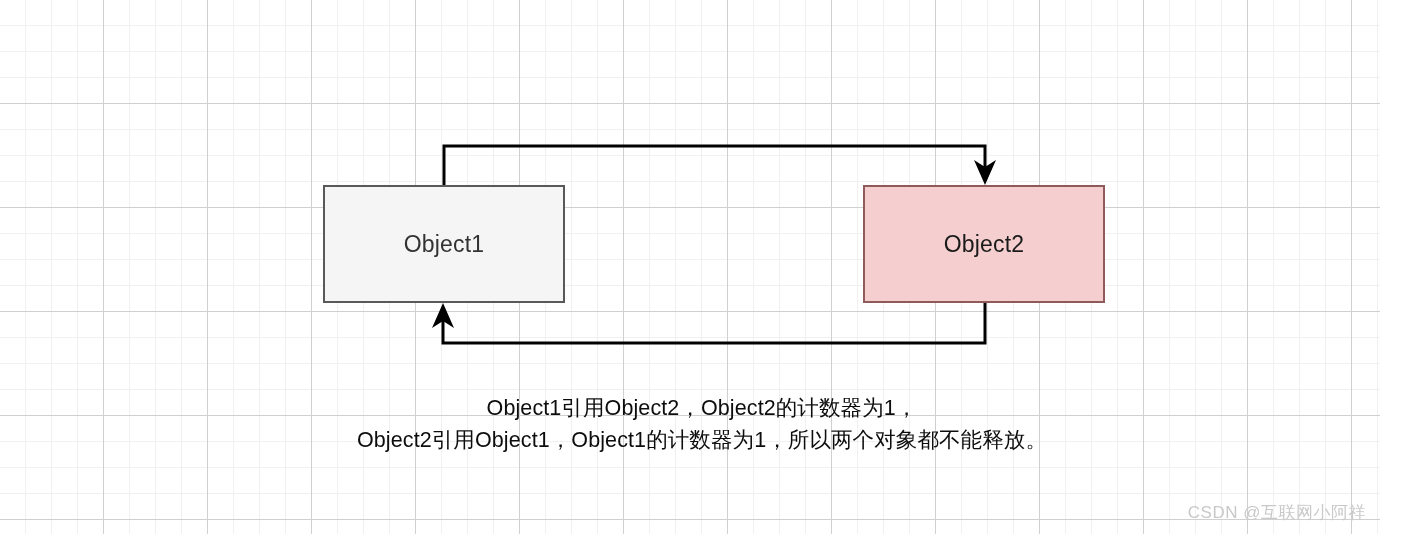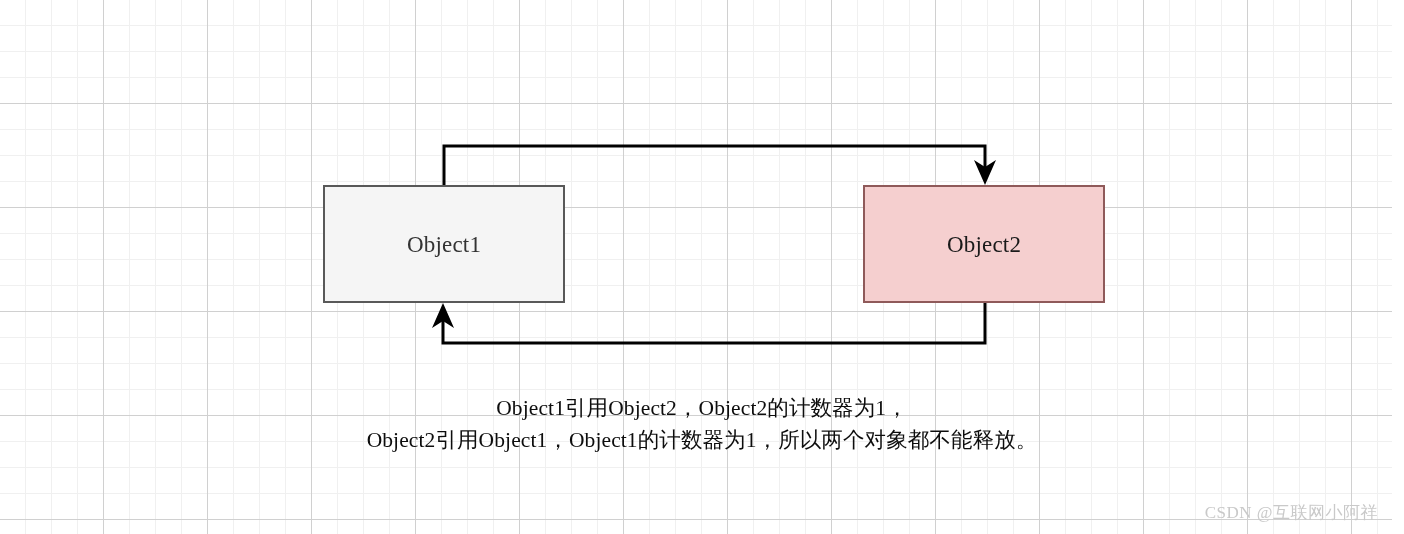--- a/index.html
+++ b/index.html
@@ -17,22 +17,21 @@
       linear-gradient(to right, #d0d0d0 1px, transparent 1px),
       linear-gradient(to bottom, #d0d0d0 1px, transparent 1px),
       linear-gradient(to right, #f0f0f0 1px, transparent 1px),
       linear-gradient(to bottom, #f0f0f0 1px, transparent 1px);
     background-size:
       104px 104px,
       104px 104px,
       26px 26px,
       26px 26px;
     background-position: -1px -1px, -1px -1px, -1px -1px, -1px -1px;
-    font-family: Liberation Serif, serif;
-    padding-left: 12px;
+    font-family: Liberation Sans, sans-serif;
   }
 
   .edges {
     position: absolute;
     left: 0;
     top: 0;
     width: 1404px;
     height: 534px;
     pointer-events: none;
   }

